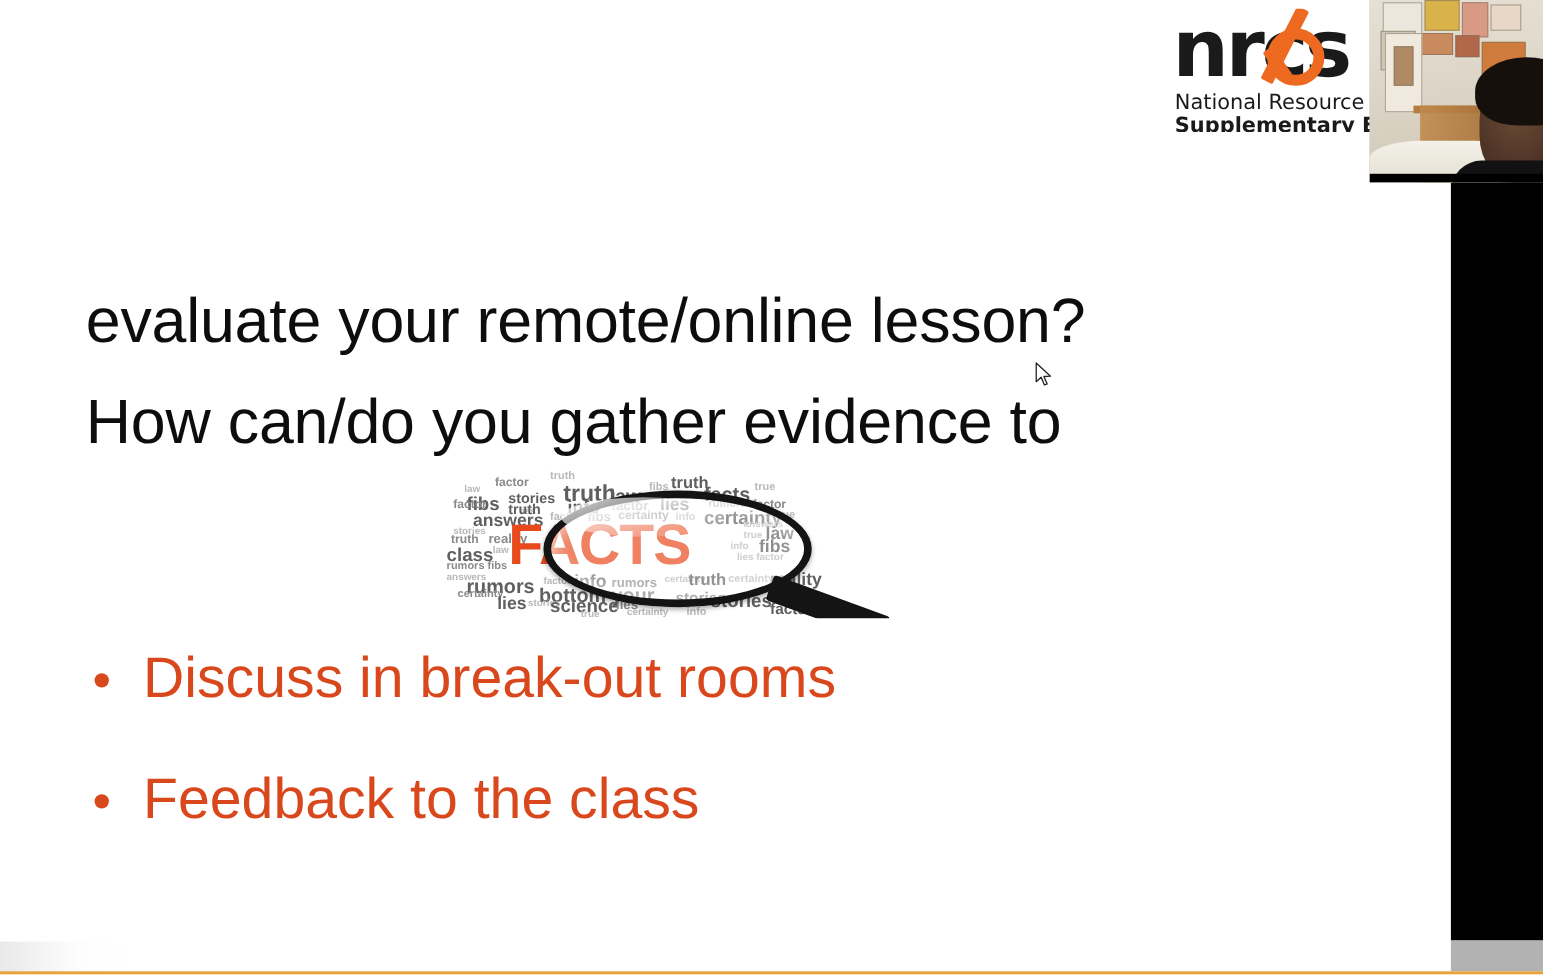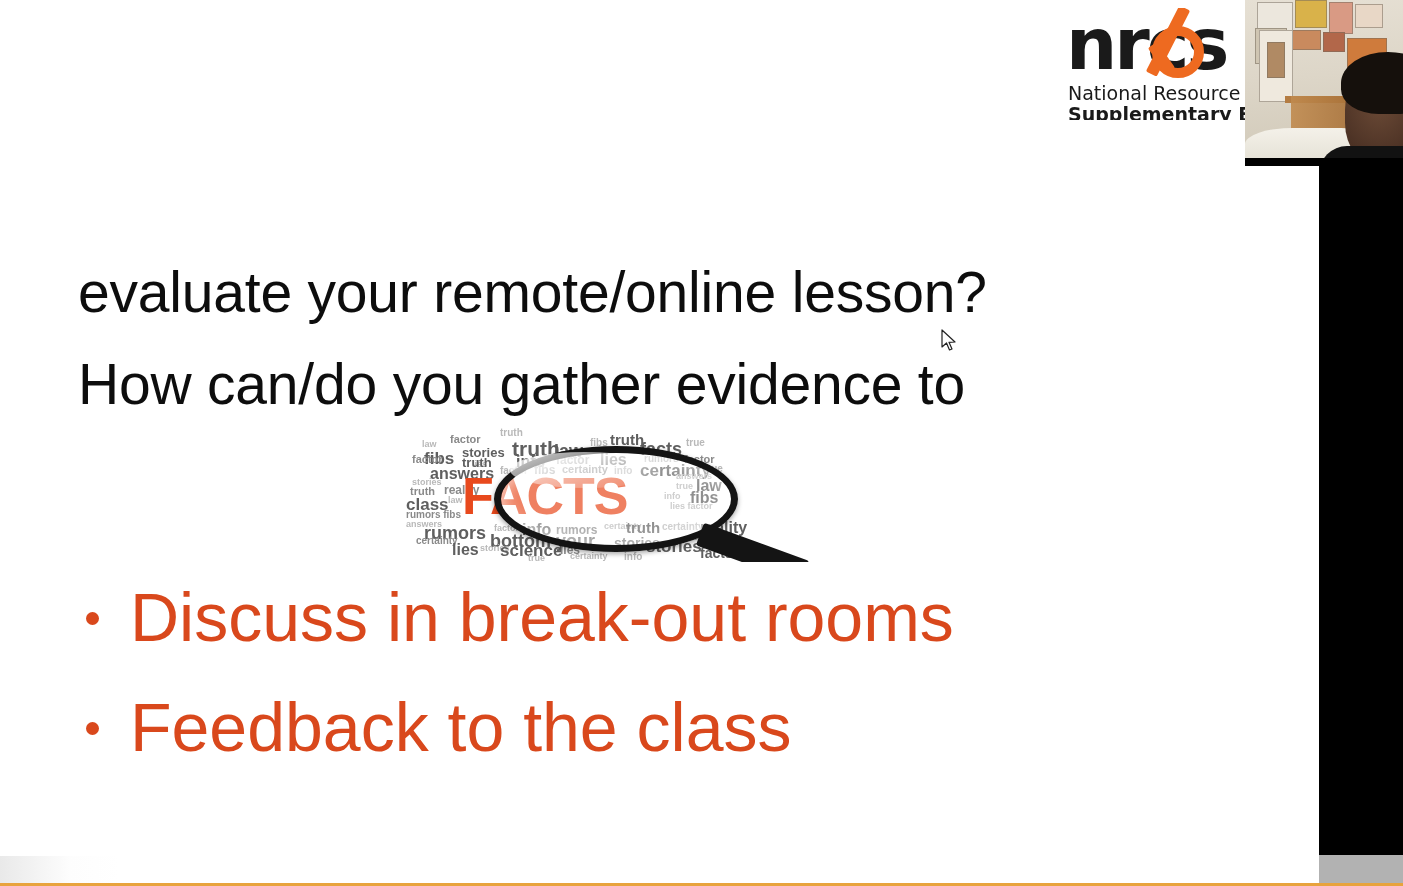--- a/index.html
+++ b/index.html
@@ -82,21 +82,21 @@
     background:#141414;
     transform:rotate(20deg);transform-origin:left center;
     border-radius:3px;
     z-index:4;
   }
 
   
   .bullets{position:absolute;left:78px;top:562px;width:1150px;}
   .bullet{
     position:relative;
-    font-size:68px;line-height:110px;
+    font-size:52px;line-height:110px;
     color:#d9481c;white-space:nowrap;
     padding-left:52px;
   }
   .bullet::before{
     content:"";position:absolute;left:8px;top:50px;
     width:13px;height:13px;border-radius:50%;
     background:#d9481c;
   }
 
   

